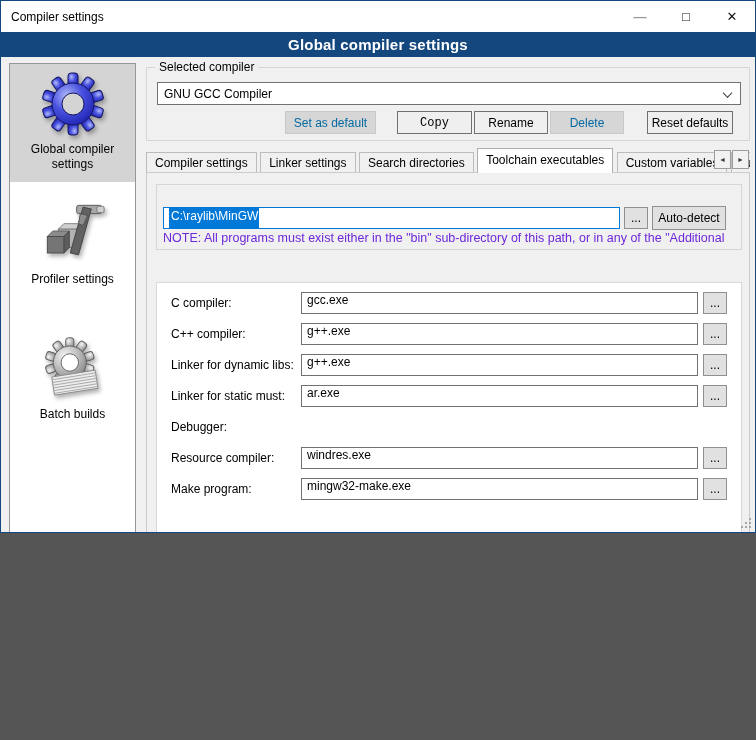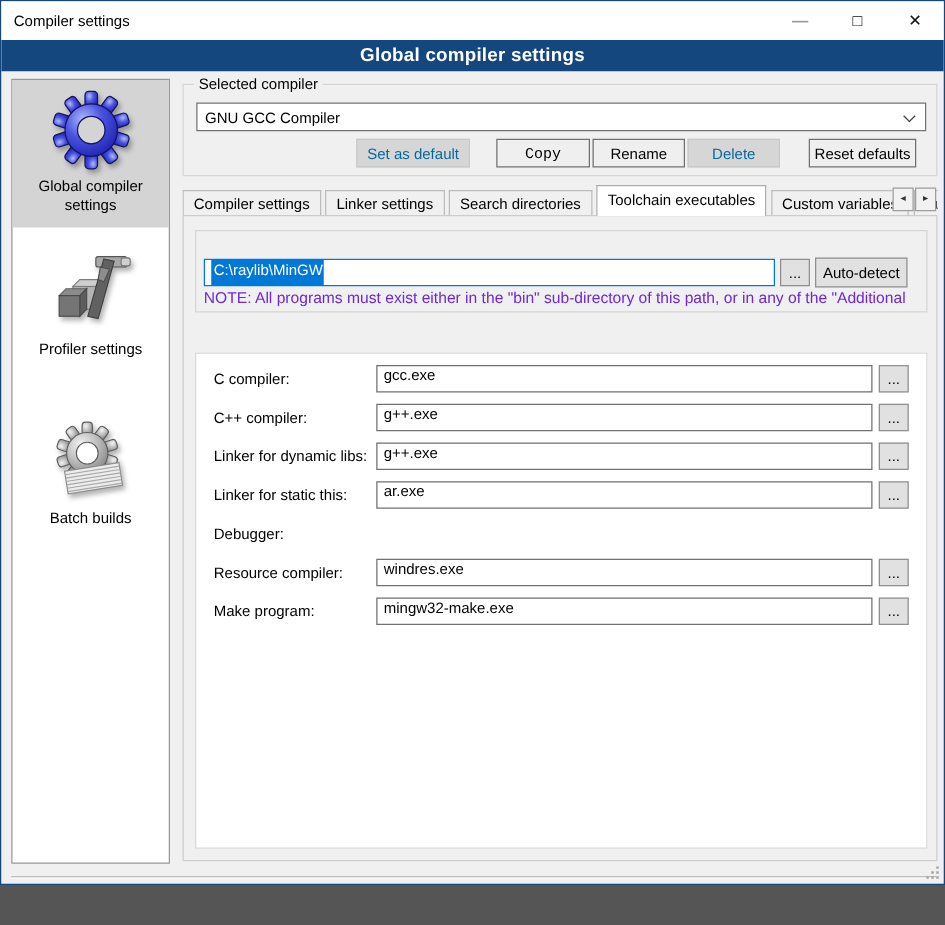--- a/index.html
+++ b/index.html
@@ -1,18 +1,18 @@
 <!DOCTYPE html>
 <html><head>
 <meta charset="utf-8">
 <style>
   * { margin:0; padding:0; box-sizing:border-box; font-family:"Liberation Sans", sans-serif; }
   html,body { background:#555; }
   .window {
-    position:relative; width:756px; height:708px; background:#f0f0f0;
+    position:relative; width:756px; height:533px; background:#f0f0f0;
     border:1px solid #14477E; overflow:hidden;
   }
   
   .titlebar { position:absolute; left:0; top:0; width:100%; height:31px; background:#ffffff; display:flex; align-items:center; }
   .titlebar .title { font-size:12px; color:#000; padding-left:10px; }
   .caption-btns { position:absolute; right:0; top:0; height:30px; display:flex; }
   .cap-btn { width:46px; height:30px; display:flex; align-items:center; justify-content:center; font-size:13px; color:#111; }
   .cap-btn.min { color:#9a9a9a; font-weight:bold; }
   
   .header { position:absolute; left:0; top:31px; width:100%; height:25px; background:#14477E; display:flex; align-items:center; justify-content:center; }
@@ -196,21 +196,21 @@
         <span>g++.exe</span>
       </div>
       <div class="btn gray" style="left:546px; top:40px; width:24px; height:22px;">...</div>
 
       <span class="field-label" style="left:14px; top:75px;">Linker for dynamic libs:</span>
       <div class="tbox" style="left:144px; top:71px; width:397px; height:22px;">
         <span>g++.exe</span>
       </div>
       <div class="btn gray" style="left:546px; top:71px; width:24px; height:22px;">...</div>
 
-      <span class="field-label" style="left:14px; top:106px;">Linker for static this:</span>
+      <span class="field-label" style="left:14px; top:106px;">Linker for static must:</span>
       <div class="tbox" style="left:144px; top:102px; width:397px; height:22px;">
         <span>ar.exe</span>
       </div>
       <div class="btn gray" style="left:546px; top:102px; width:24px; height:22px;">...</div>
 
       <span class="field-label" style="left:14px; top:137px;">Debugger:</span>
 
       <span class="field-label" style="left:14px; top:168px;">Resource compiler:</span>
       <div class="tbox" style="left:144px; top:164px; width:397px; height:22px;">
         <span>windres.exe</span>

